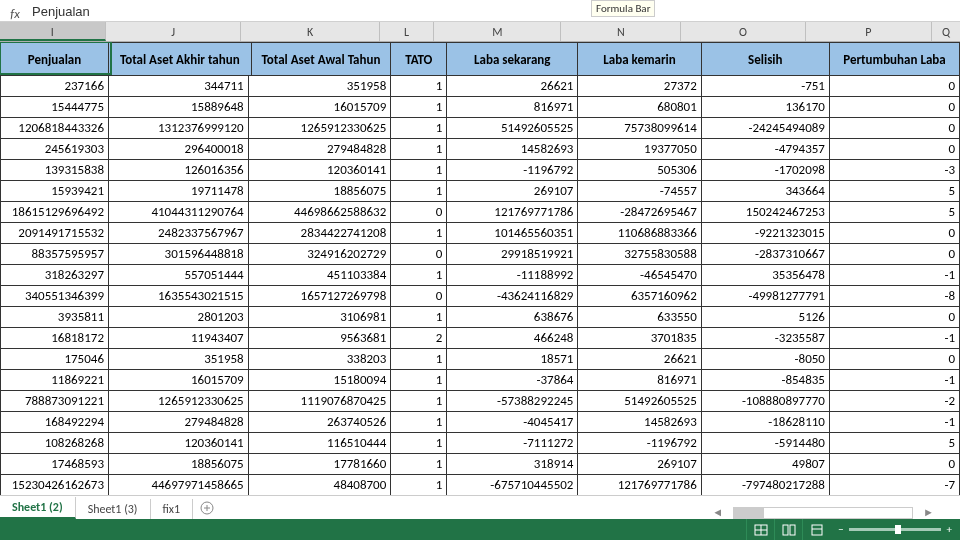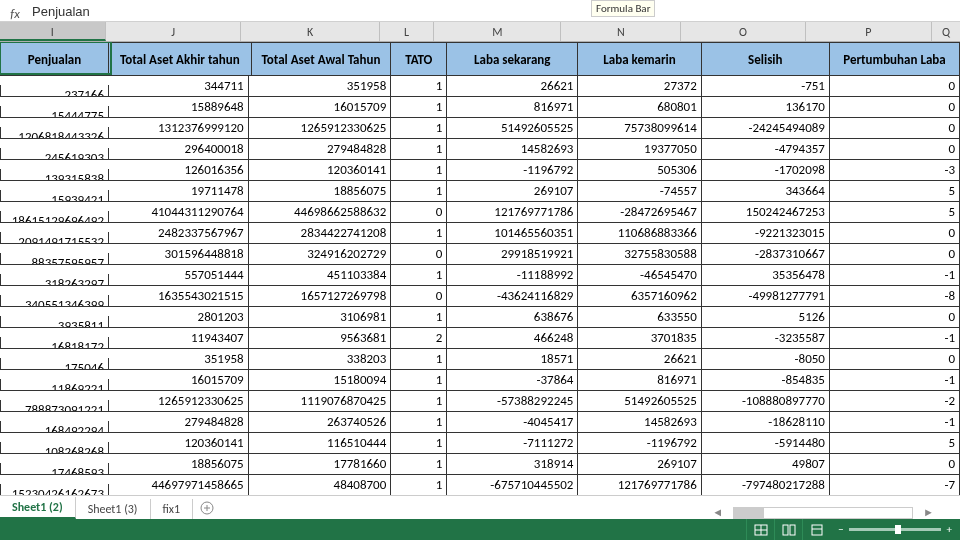--- a/index.html
+++ b/index.html
@@ -11,21 +11,21 @@
   .col-headers { height: 20px; display: flex; border-bottom: 1px solid #b0b0b0; background: #e6e6e6; }
   .row-hdr-space { width: 0px; }
   .col-hdr { border-right: 1px solid #c0c0c0; text-align: center; line-height: 20px; color: #444; background: #e6e6e6; font-size: 12px; }
   .col-hdr.sel { background: #c8c8c8; border-bottom: 2px solid #217346; }
   .grid-wrap { height: 453px; overflow: hidden; background: #fff; }
   .table-header-row { display: flex; height: 34px; }
   .th { background: #9bc2e6; border: 1px solid #333; border-left: none; font-weight: bold; text-align: center; display: flex; align-items: center; justify-content: center; font-size: 13px; color: #000; }
   .th:first-child { border-left: 1px solid #333; }
   .data-row { display: flex; height: 21px; }
   .td { border: 1px solid #333; border-top: none; border-left: none; text-align: right; padding: 2px 4px; font-size: 13px; color: #000; white-space: nowrap; overflow: hidden; }
-  .td:first-child { border-left: 1px solid #333; margin-top: 9px; }
+  .td:first-child { border-left: 1px solid #333; }
   .col-I { width: 113px; }
   .col-J { width: 145px; }
   .col-K { width: 148px; }
   .col-L { width: 58px; }
   .col-M { width: 136px; }
   .col-N { width: 128px; }
   .col-O { width: 133px; }
   .col-P { width: 135px; }
   .col-Q { width: 30px; }
   .sheet-tabs { height: 24px; display: flex; align-items: flex-end; border-top: 1px solid #ccc; background: #fff; font-size: 12px; }

